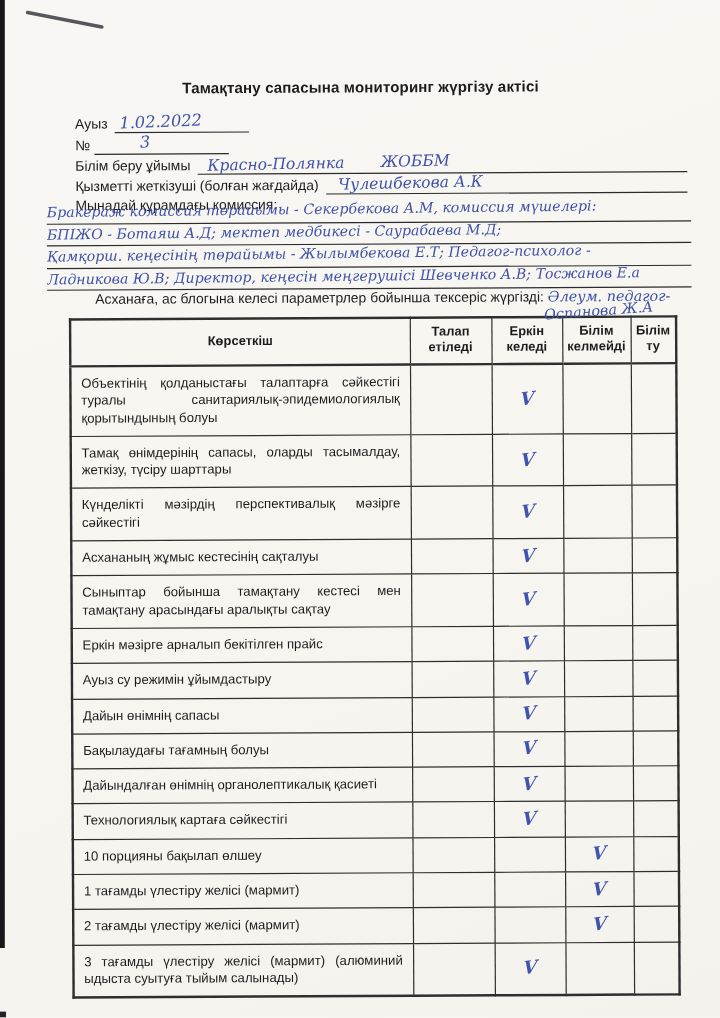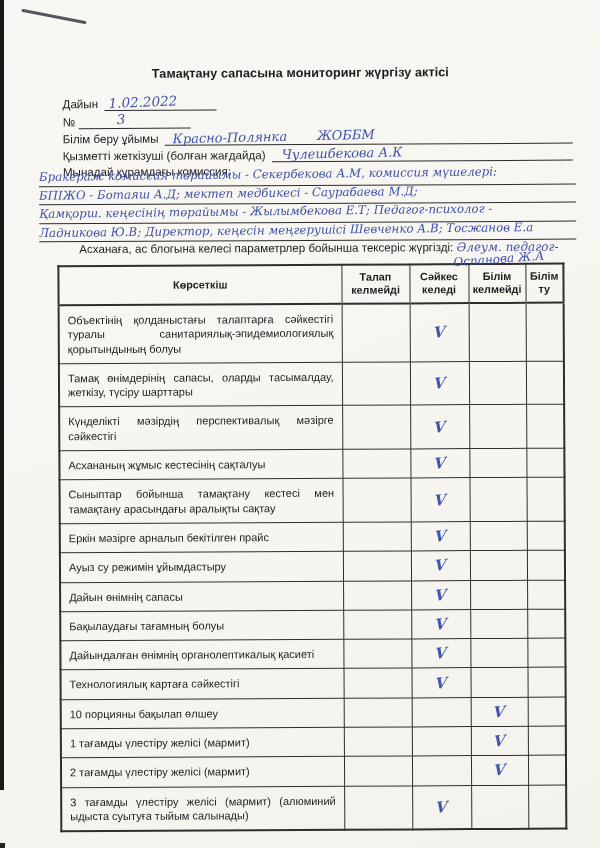--- a/index.html
+++ b/index.html
@@ -59,21 +59,21 @@
 <div class="scan-edge"></div>
 <div class="scan-dot"></div>
 <div class="pen-stroke"></div>
 
 <div class="content">
 
   <div class="title">Тамақтану сапасына мониторинг жүргізу актісі</div>
 
   <div class="form">
     <div class="fline">
-      <span class="lbl">Дайын</span>
+      <span class="lbl">Ауыз</span>
       <span class="ul date-ul"><span class="hw hw-date">1.02.2022</span></span>
     </div>
     <div class="fline">
       <span class="lbl">№</span>
       <span class="ul num-ul"><span class="hw hw-num">3</span></span>
     </div>
     <div class="fline">
       <span class="lbl">Білім беру ұйымы</span>
       <span class="ul grow-ul"><span class="hw hw-org">Красно-Полянка ЖОББМ</span></span>
     </div>
@@ -103,22 +103,22 @@
     <colgroup>
         <col class="c0">
         <col class="c1">
         <col class="c2">
         <col class="c3">
         <col class="c4">
       </colgroup>
     <thead>
       <tr>
         <th>Көрсеткіш</th>
-        <th>Талап келмейді</th>
-        <th>Сәйкес келеді</th>
+        <th>Талап етіледі</th>
+        <th>Еркін келеді</th>
         <th>Білім келмейді</th>
         <th>Білім ту</th>
       </tr>
     </thead>
     <tbody>
         <tr>
           <td class="indicator">Объектінің қолданыстағы талаптарға сәйкестігі туралы санитариялық-эпидемиологиялық қорытындының болуы</td>
           <td class="mark"></td>
           <td class="mark"><span class="check">V</span></td>
           <td class="mark"></td>

